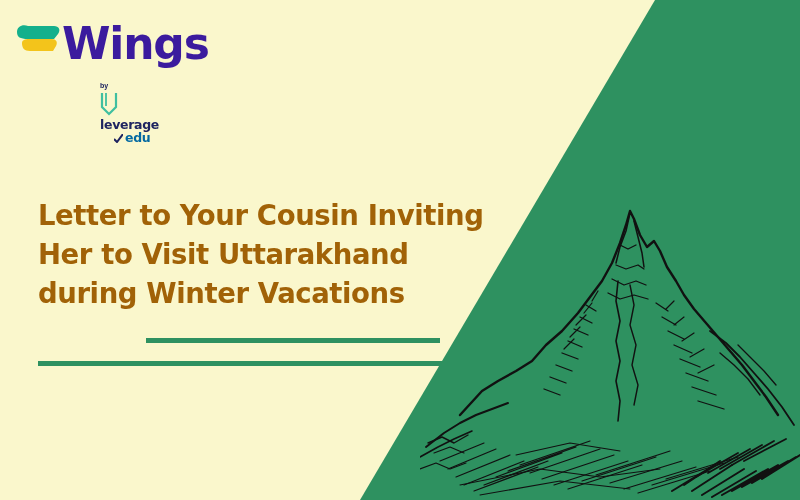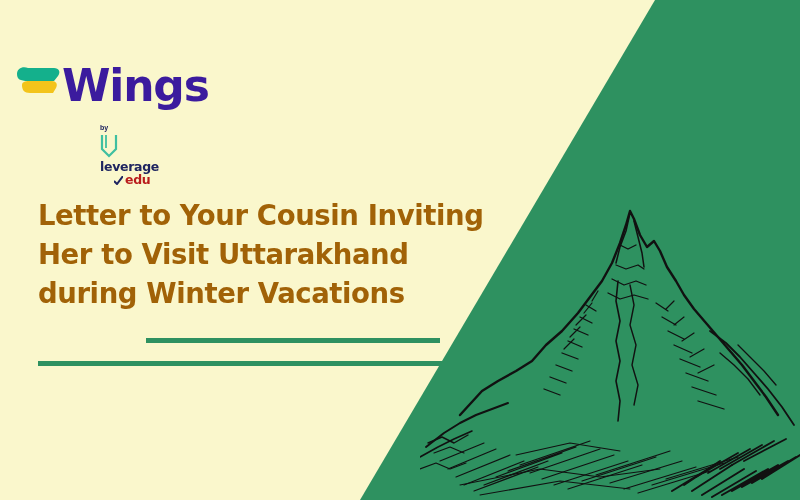--- a/index.html
+++ b/index.html
@@ -23,21 +23,21 @@
     position:absolute;
     left:0; top:0;
     width:800px; height:500px;
     pointer-events:none;
   }
 
   
   #logo-block {
     position:absolute;
     left:14px; top:18px;
-    width:200px; height:90px;margin-top:42px;
+    width:200px; height:90px;
   }
   #logo-mark { position:absolute; left:0; top:2px; }
   #logo-wordmark {
     position:absolute;
     left:48px; top:4px;
     font-size:44px;
     font-weight:bold;
     letter-spacing:-1.2px;
     color:#3B1B9E;
     line-height:1;
@@ -70,21 +70,21 @@
     letter-spacing:-0.3px;
     font-family:"DejaVu Sans", sans-serif;
   }
   #logo-sub-edu-row {
     display:flex; align-items:center; gap:2px;
     margin-left:14px;
   }
   #logo-sub-edu {
     font-size:12.5px;
     font-weight:bold;
-    color:#b91c1c;
+    color:#0369a1;
     letter-spacing:-0.3px;
     font-family:"DejaVu Sans", sans-serif;
   }
 
   
   #headline {
     position:absolute;
     left:38px; top:196px;
     width:475px;
     font-family:"DejaVu Sans", sans-serif;

